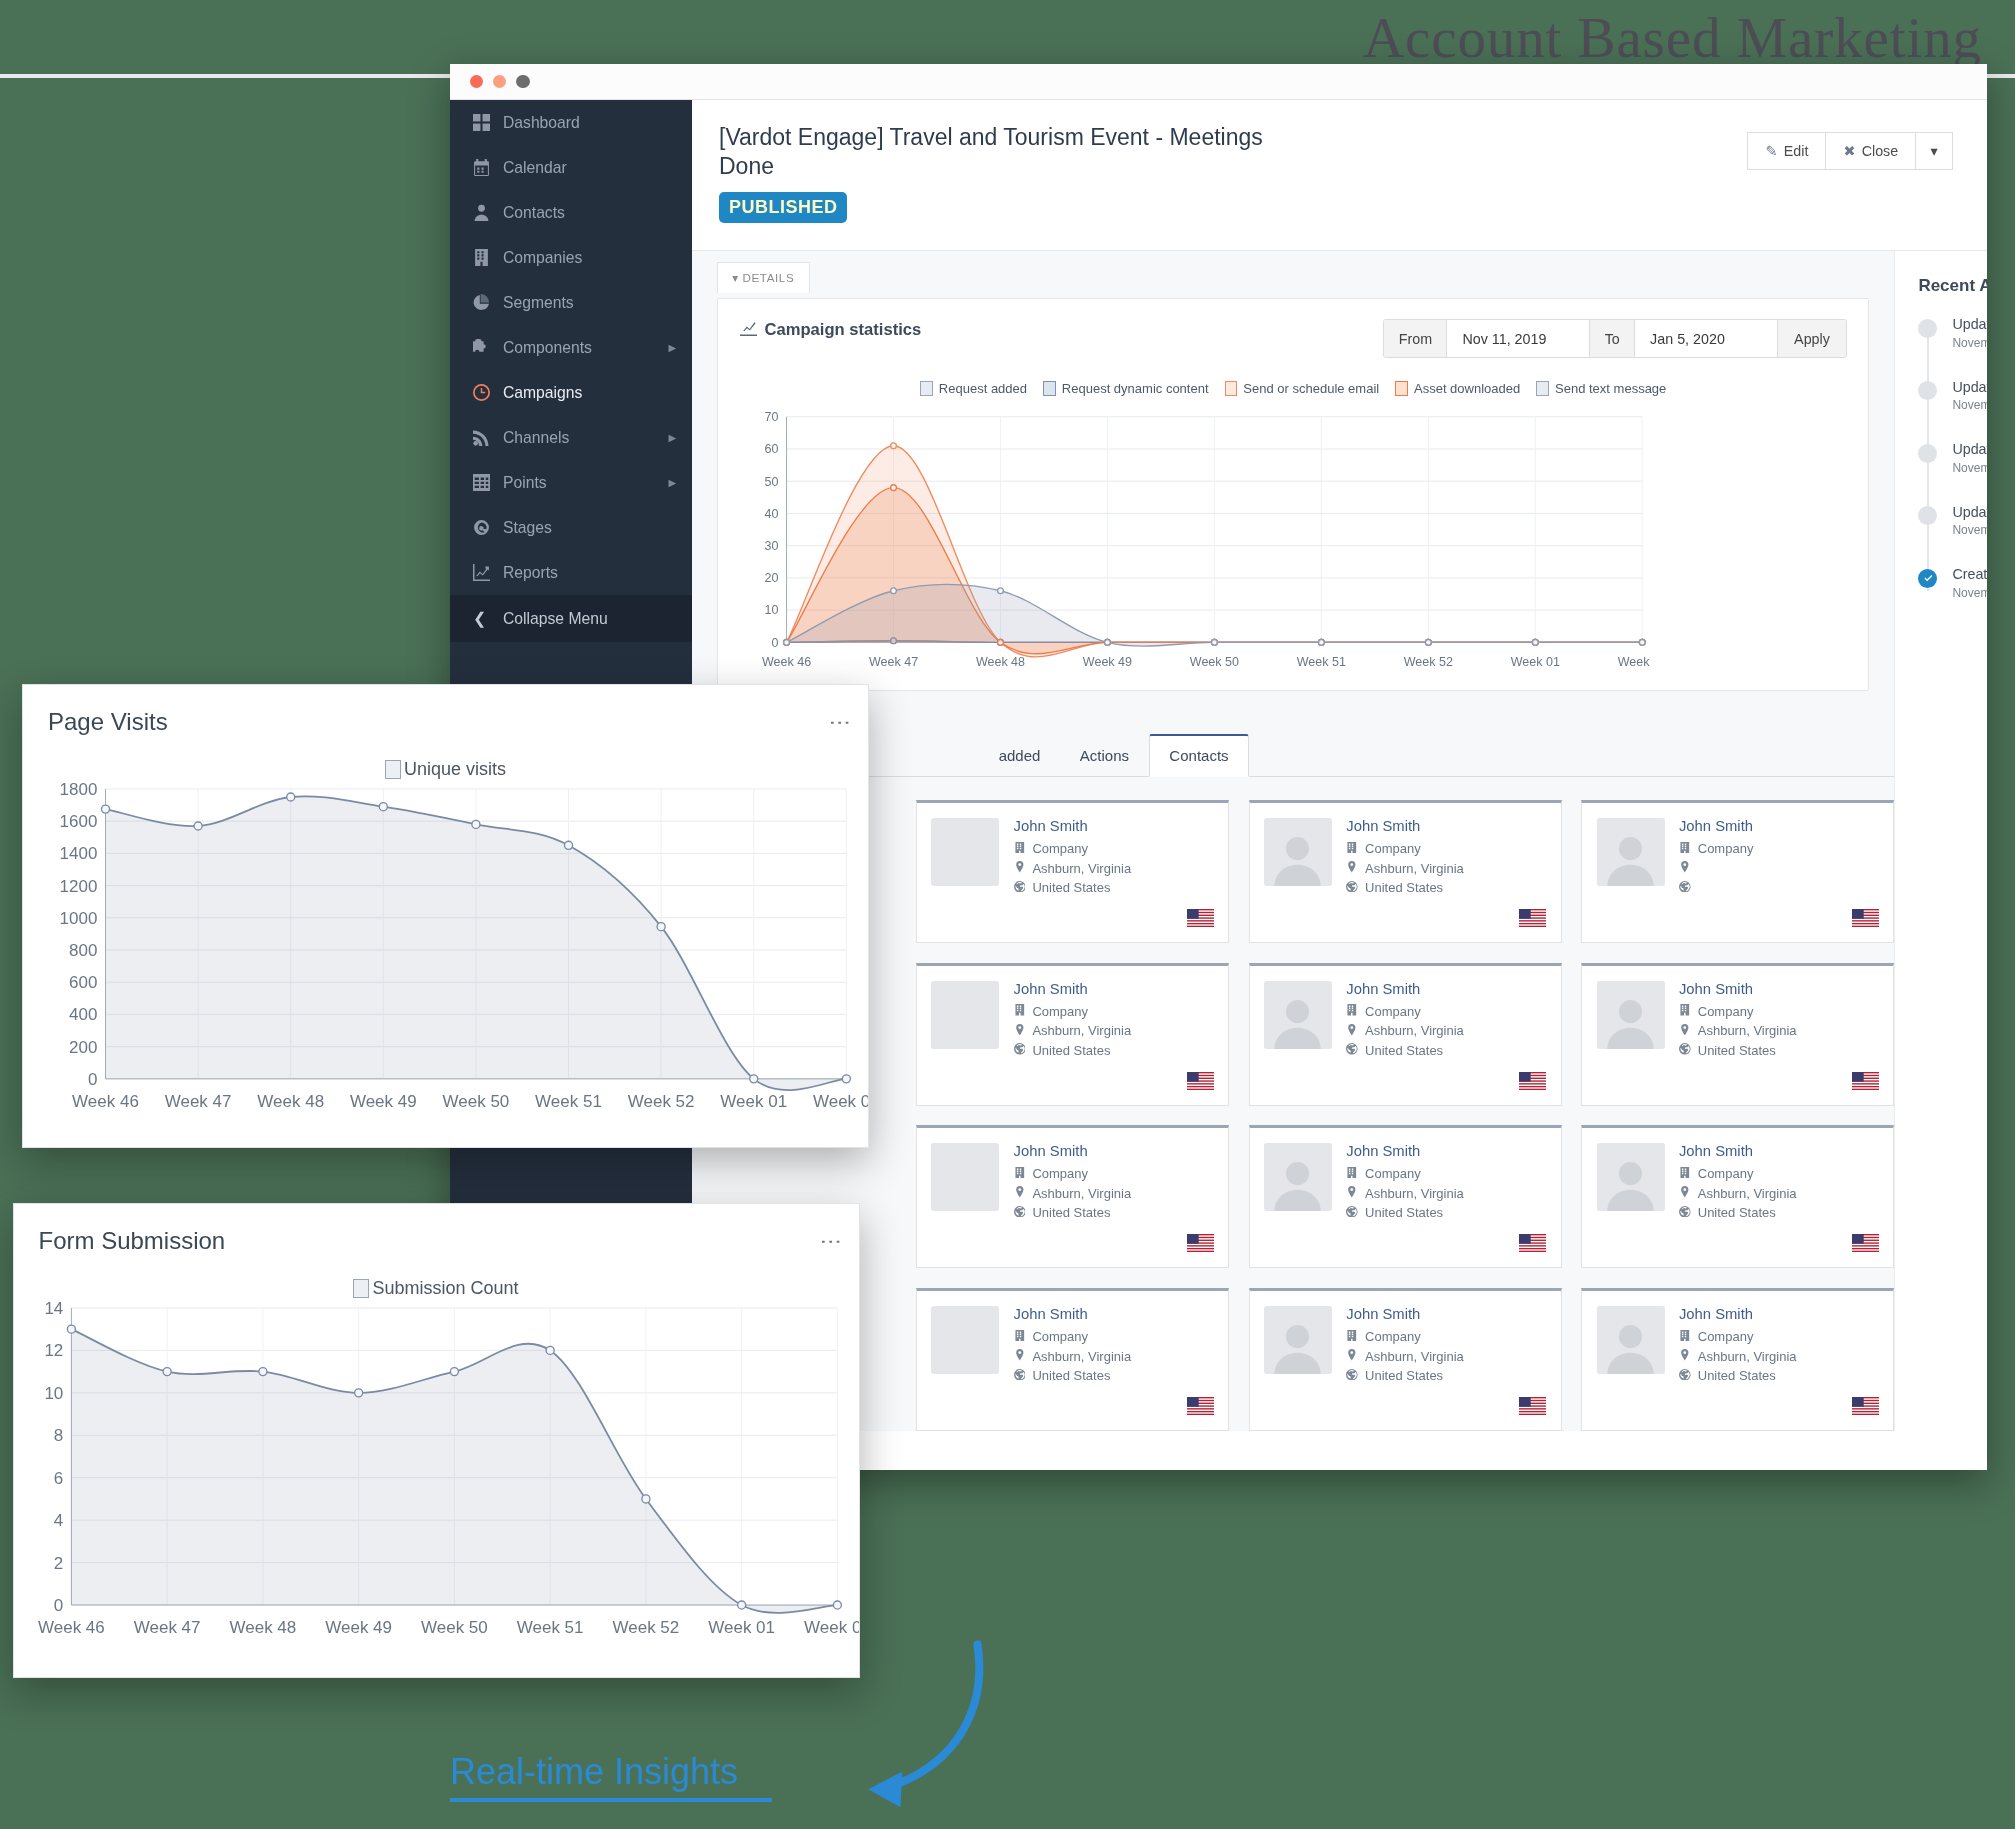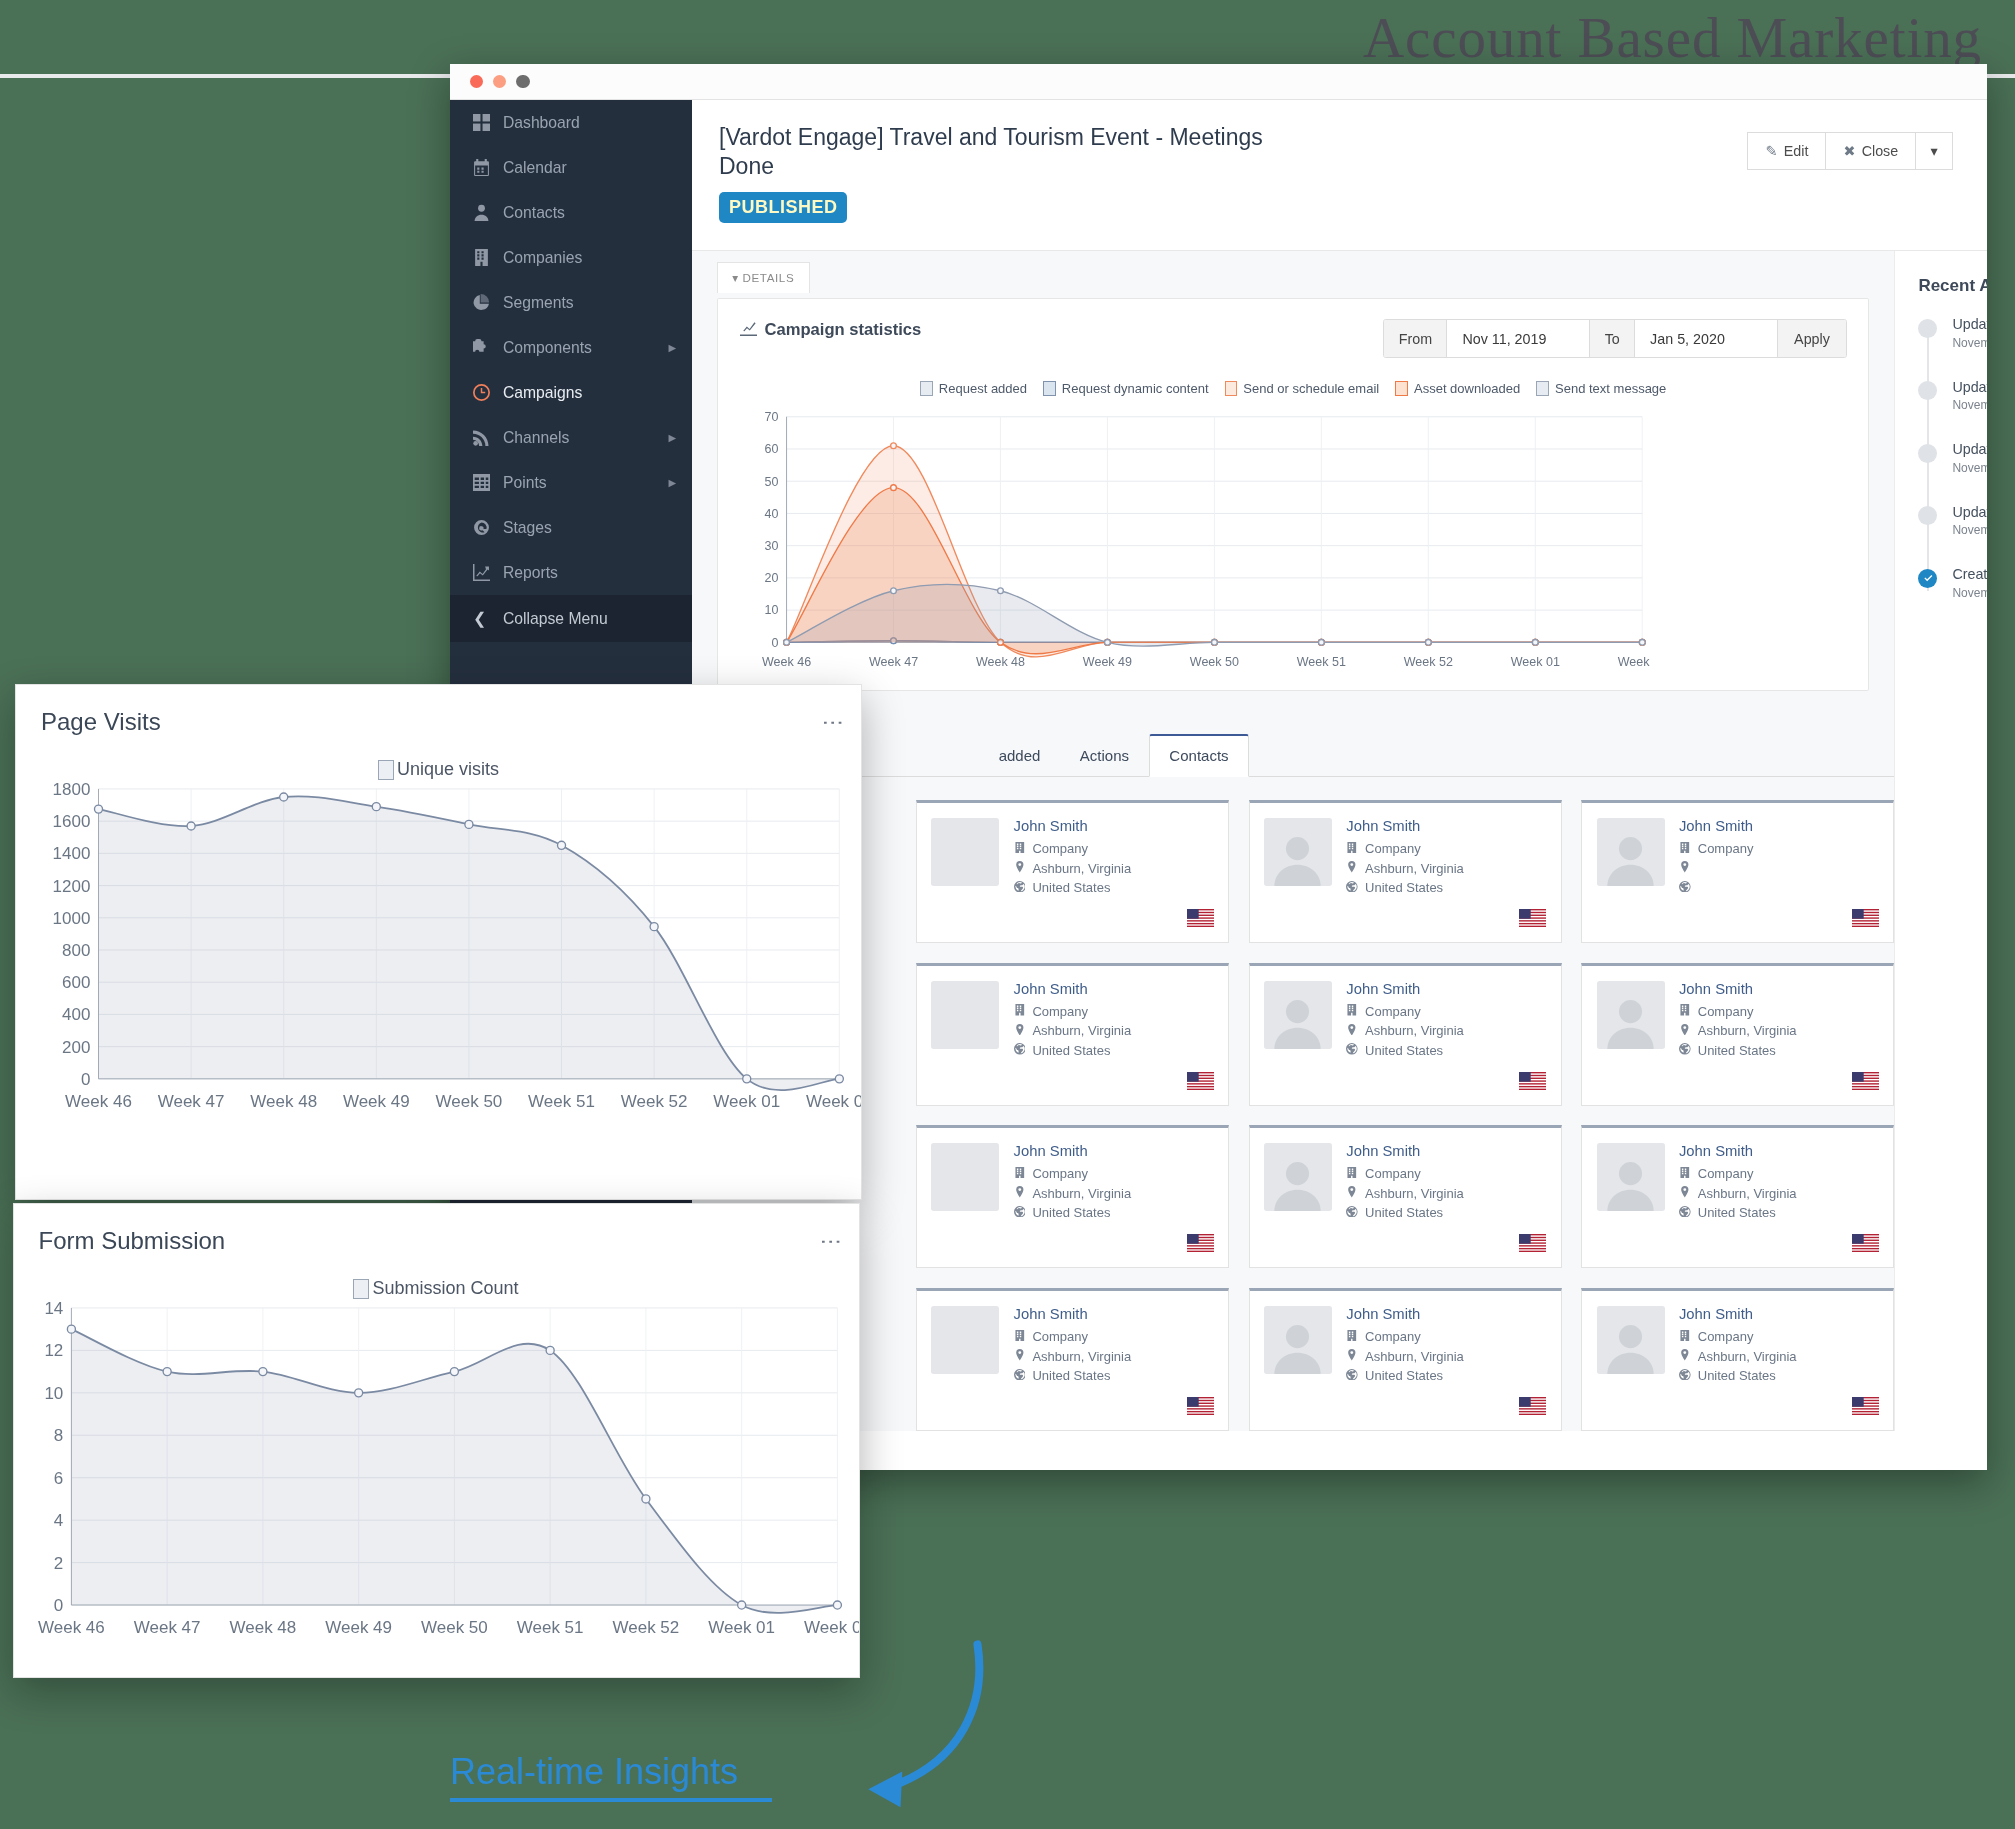--- a/index.html
+++ b/index.html
@@ -169,30 +169,30 @@
   .ra-dot.done{ background:#1e87c4; display:flex; align-items:center; justify-content:center; }
   .ra-dot.done svg{ width:10.7px; height:10.7px; fill:#fff; }
   .ra-head{ font-size:14.3px; color:#45515f; }
   .ra-date{ font-size:12px; color:#7b838d; margin-top:3.6px; }
 
   
   .panel{
     position:absolute; background:#fff; border:0.9px solid #e3e3e3;
     box-shadow:0 14.3px 39px rgba(0,0,0,.30); z-index:9;
   }
-  #panel-visits{ left:15px; top:684px; width:847px; height:516px; }
+  #panel-visits{ left:22px; top:684px; width:847px; height:464px; }
   #panel-forms{  left:12.5px; top:1203px; width:847px; height:475px; }
   .panel-title{ font-size:24px; color:#3b4757; padding:23px 0 0 25px; }
   .panel-kebab{
     position:absolute; right:23px; top:27px; color:#6f7785;
     font-size:21.5px; line-height:10.7px; letter-spacing:0; cursor:pointer;
     writing-mode:vertical-rl;
   }
   .panel-legend{
-    display:flex; justify-content:center; align-items:flex-end; gap:3px;
+    display:flex; justify-content:center; align-items:center; gap:3px;
     font-size:18px; color:#4b5564; margin-top:23px;
   }
   .panel-legend .sw{ width:16px; height:19.7px; border:0.9px solid #9aa6b5; background:#eceff4; }
 
   
   #rti-wrap{ position:absolute; left:450px; top:1751px; }
   #rti-text{
     font-size:36px; color:#2b8ad6; font-family:"Liberation Sans", sans-serif;
   }
   #rti-underline{ height:3.6px; background:#2b8ad6; margin-top:5.4px; width:322px; }

